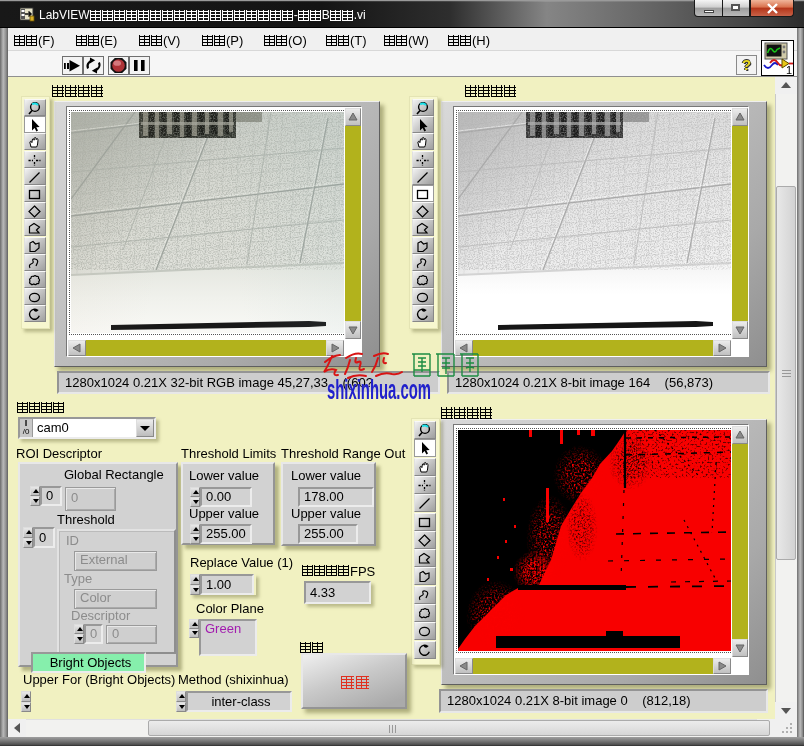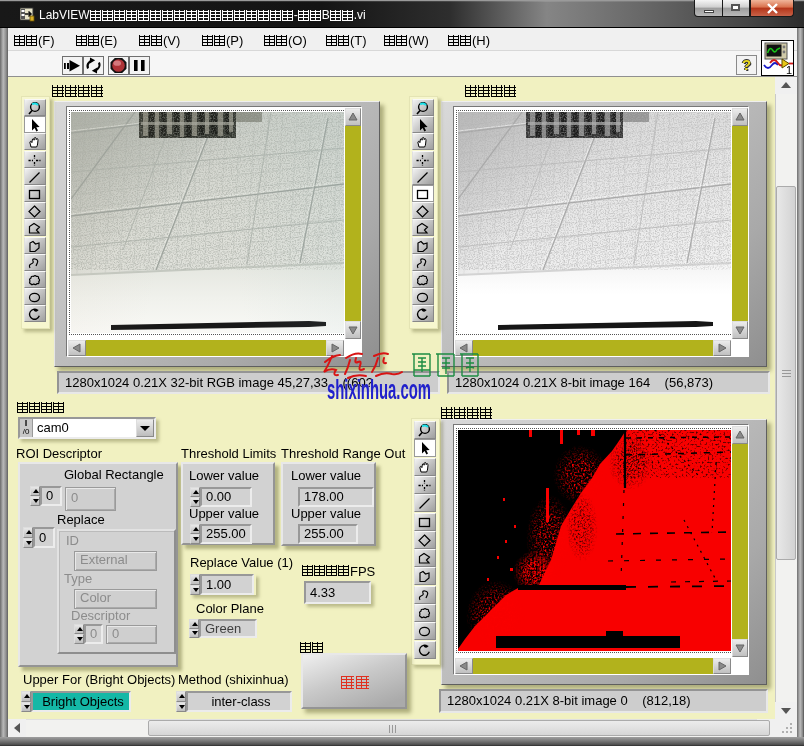--- a/index.html
+++ b/index.html
@@ -561,21 +561,21 @@
   </div>
 <div class="lbl" style="left:16px;top:446px">ROI Descriptor</div>
 <div class="clus" style="left:18px;top:462px;width:160px;height:205px"></div>
 <div class="lbl" style="left:64px;top:467px">Global Rectangle</div>
 <div class="spin" style="left:30px;top:486px;height:20px">
     <b class="up"></b>
     <b class="dn"></b>
   </div>
 <div class="numbox" style="left:40px;top:486px;width:22px;height:20px;background:#d2d2d2;color:#000;line-height:16px">0</div>
 <div class="gbox" style="left:65px;top:487px;width:51px;height:24px;line-height:20px">0</div>
-<div class="lbl" style="left:57px;top:512px">Replace</div>
+<div class="lbl" style="left:57px;top:512px">Threshold</div>
 <div class="spin" style="left:23px;top:527px;height:21px">
     <b class="up"></b>
     <b class="dn"></b>
   </div>
 <div class="numbox" style="left:33px;top:527px;width:22px;height:21px;background:#d2d2d2;color:#000;line-height:17px">0</div>
 <div class="abs" style="left:57px;top:529px;width:119px;height:125px;background:#d2d2d2;border:2px outset #e2e2e2;box-shadow:inset 1px 1px 0 #bbb"></div>
 <div class="lbl" style="left:66px;top:533px;color:#8c8c8c">ID</div>
 <div class="gbox" style="left:74px;top:551px;width:83px;height:20px;line-height:16px">External</div>
 <div class="lbl" style="left:64px;top:571px;color:#8c8c8c">Type</div>
 <div class="gbox" style="left:74px;top:589px;width:83px;height:20px;line-height:16px">Color</div>
@@ -611,33 +611,33 @@
     <b class="up"></b>
     <b class="dn"></b>
   </div>
 <div class="numbox" style="left:200px;top:574px;width:54px;height:21px;background:#d2d2d2;color:#000;line-height:17px">1.00</div>
 <div style="position:absolute;left:190px;top:574px;width:66px;height:21px;box-shadow:3px 3px 3px rgba(90,90,40,.35);pointer-events:none"></div>
 <div class="lbl" style="left:196px;top:601px">Color Plane</div>
 <div class="spin" style="left:189px;top:619px;height:19px">
     <b class="up"></b>
     <b class="dn"></b>
   </div>
-<div class="numbox" style="left:199px;top:619px;width:58px;height:19px;background:#d2d2d2;color:#404040;line-height:15px">Green</div>
+<div class="numbox" style="left:199px;top:619px;width:58px;height:37px;background:#d2d2d2;color:#a21caf;line-height:15px">Green</div>
 <div class="abs" style="left:302px;top:562px"><i class="cn" style="width:11px;height:11px;color:#000;margin-right:1px;"></i><i class="cn" style="width:11px;height:11px;color:#000;margin-right:1px;"></i><i class="cn" style="width:11px;height:11px;color:#000;margin-right:1px;"></i><i class="cn" style="width:11px;height:11px;color:#000;margin-right:1px;"></i><span style="font-size:13px">FPS</span></div>
 <div class="numbox" style="left:304px;top:581px;width:67px;height:23px;line-height:19px;box-shadow:3px 3px 3px rgba(90,90,40,.35)">4.33</div>
 <div class="abs" style="left:300px;top:639px"><i class="cn" style="width:11px;height:11px;color:#000;margin-right:1px;"></i><i class="cn" style="width:11px;height:11px;color:#000;margin-right:1px;"></i></div>
 <div class="abs" style="left:301px;top:653px;width:106px;height:56px;background:linear-gradient(160deg,#efefef,#c9c9c9 45%,#aaa 90%);border:2px outset #e8e8e8;box-shadow:4px 4px 4px rgba(90,90,40,.45)"></div>
 <div class="abs" style="left:341px;top:674px"><i class="cn" style="width:13px;height:13px;color:#e03020;margin-right:2px;"></i><i class="cn" style="width:13px;height:13px;color:#e03020;margin-right:2px;"></i></div>
 <div class="lbl" style="left:23px;top:672px">Upper For (Bright Objects)</div>
 <div class="lbl" style="left:178px;top:672px">Method (shixinhua)</div>
 <div class="spin" style="left:21px;top:691px;height:21px">
     <b class="up"></b>
     <b class="dn"></b>
   </div>
-<div class="numbox" style="left:31px;top:691px;width:100px;height:21px;background:#14b8a6;color:#000;line-height:17px">
+<div class="numbox" style="left:31px;top:652px;width:115px;height:21px;background:#86efac;color:#000;line-height:17px">
     <span style="display:block;text-align:center">Bright Objects</span>
   </div>
 <div class="spin" style="left:176px;top:691px;height:21px">
     <b class="up"></b>
     <b class="dn"></b>
   </div>
 <div class="numbox" style="left:186px;top:691px;width:106px;height:21px;background:#d2d2d2;color:#000;line-height:17px">
     <span style="display:block;text-align:center">inter-class</span>
   </div>
 <div class="abs" style="left:775px;top:77px;width:22px;height:642px;background:#f2f2f0;border-left:1px solid #c9c9c9"></div>

